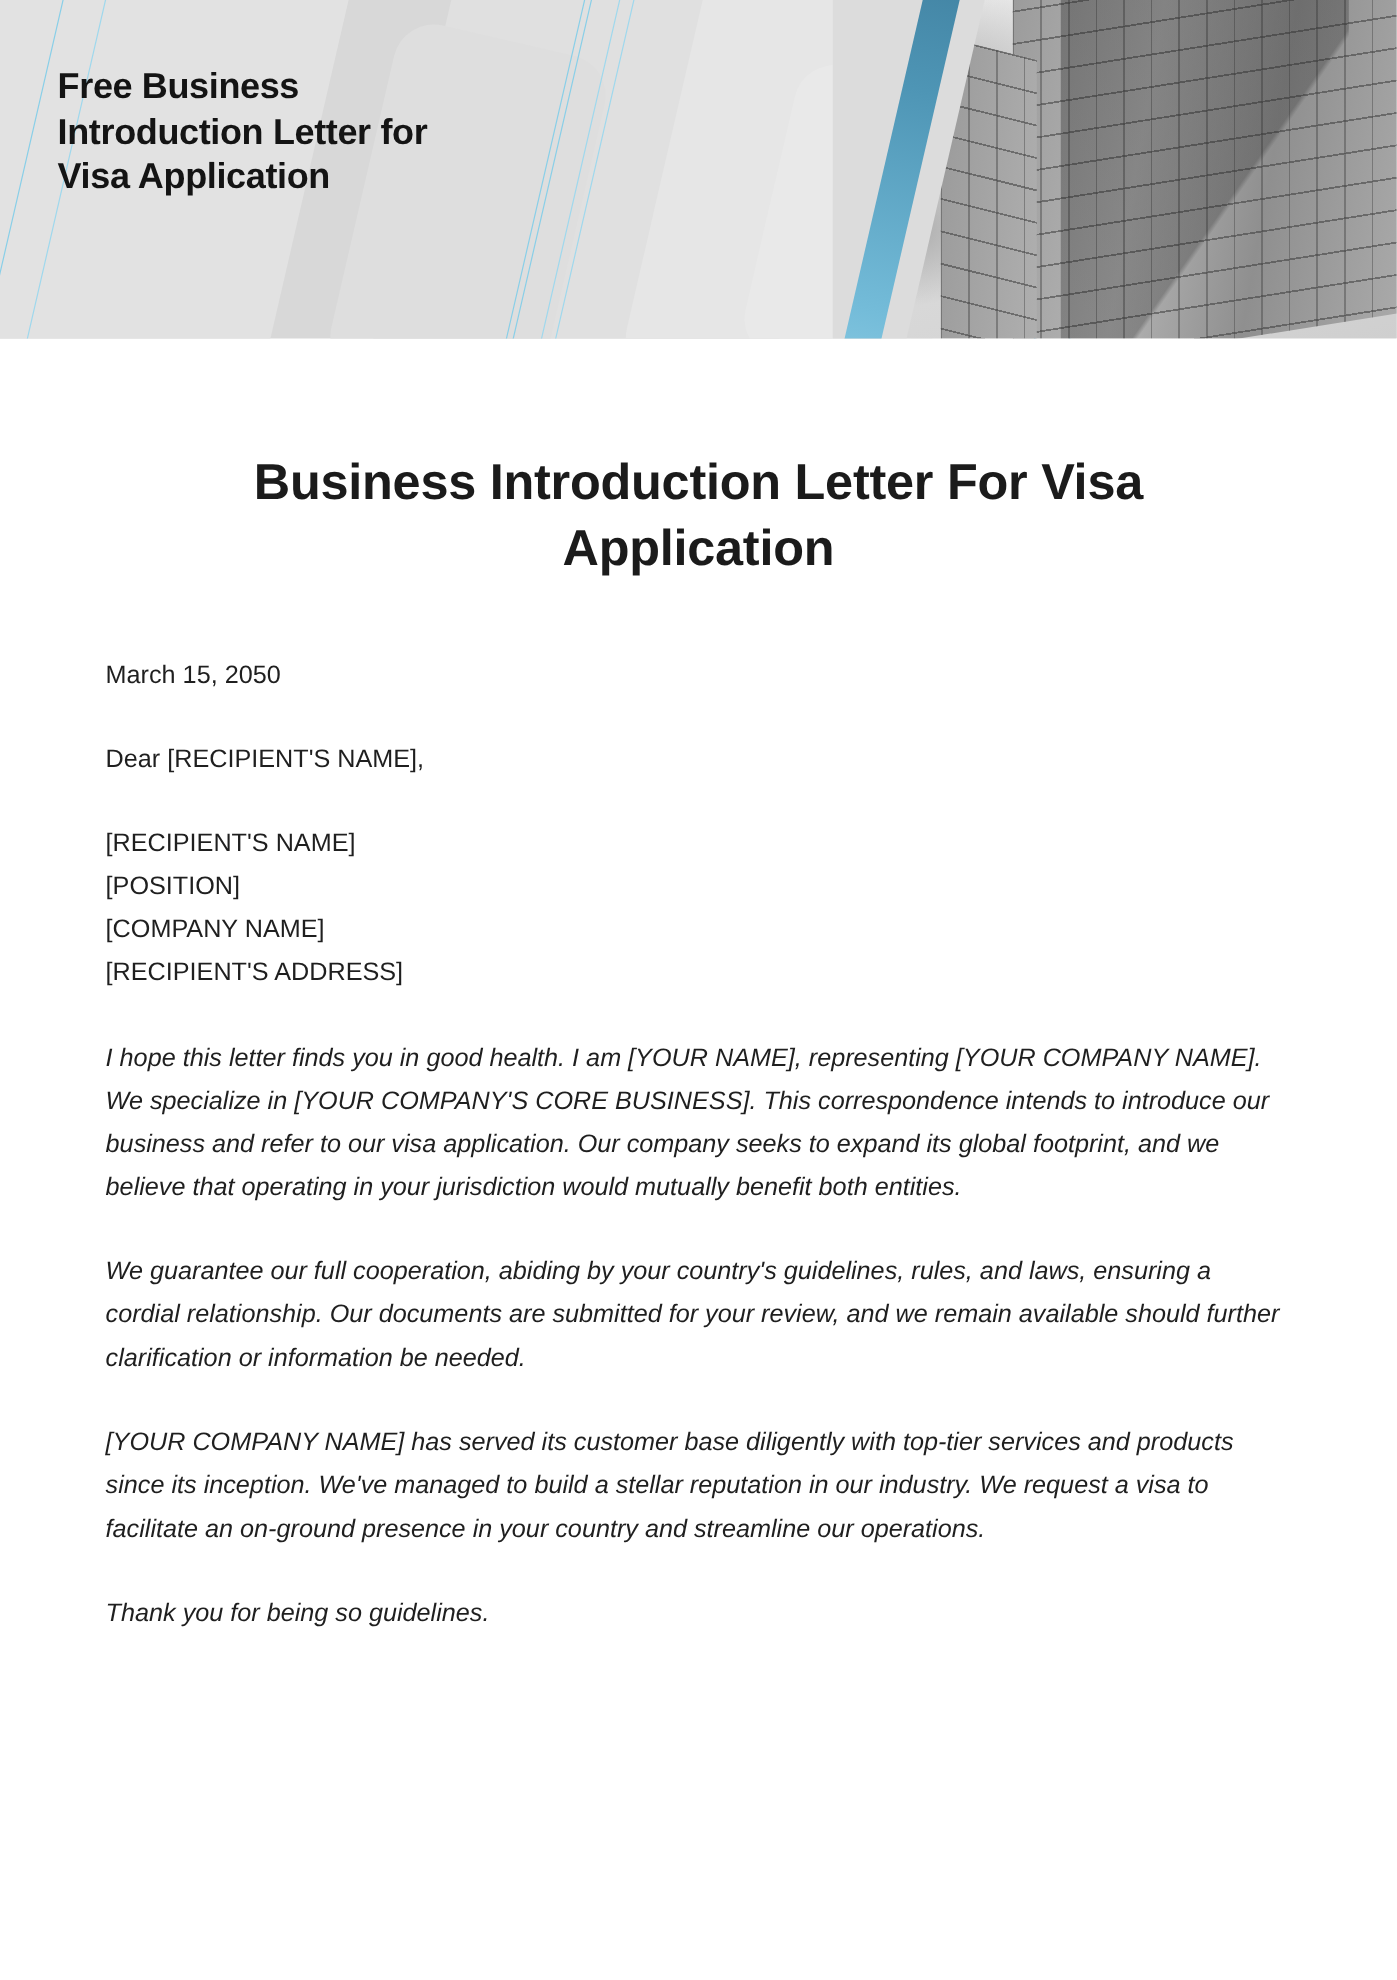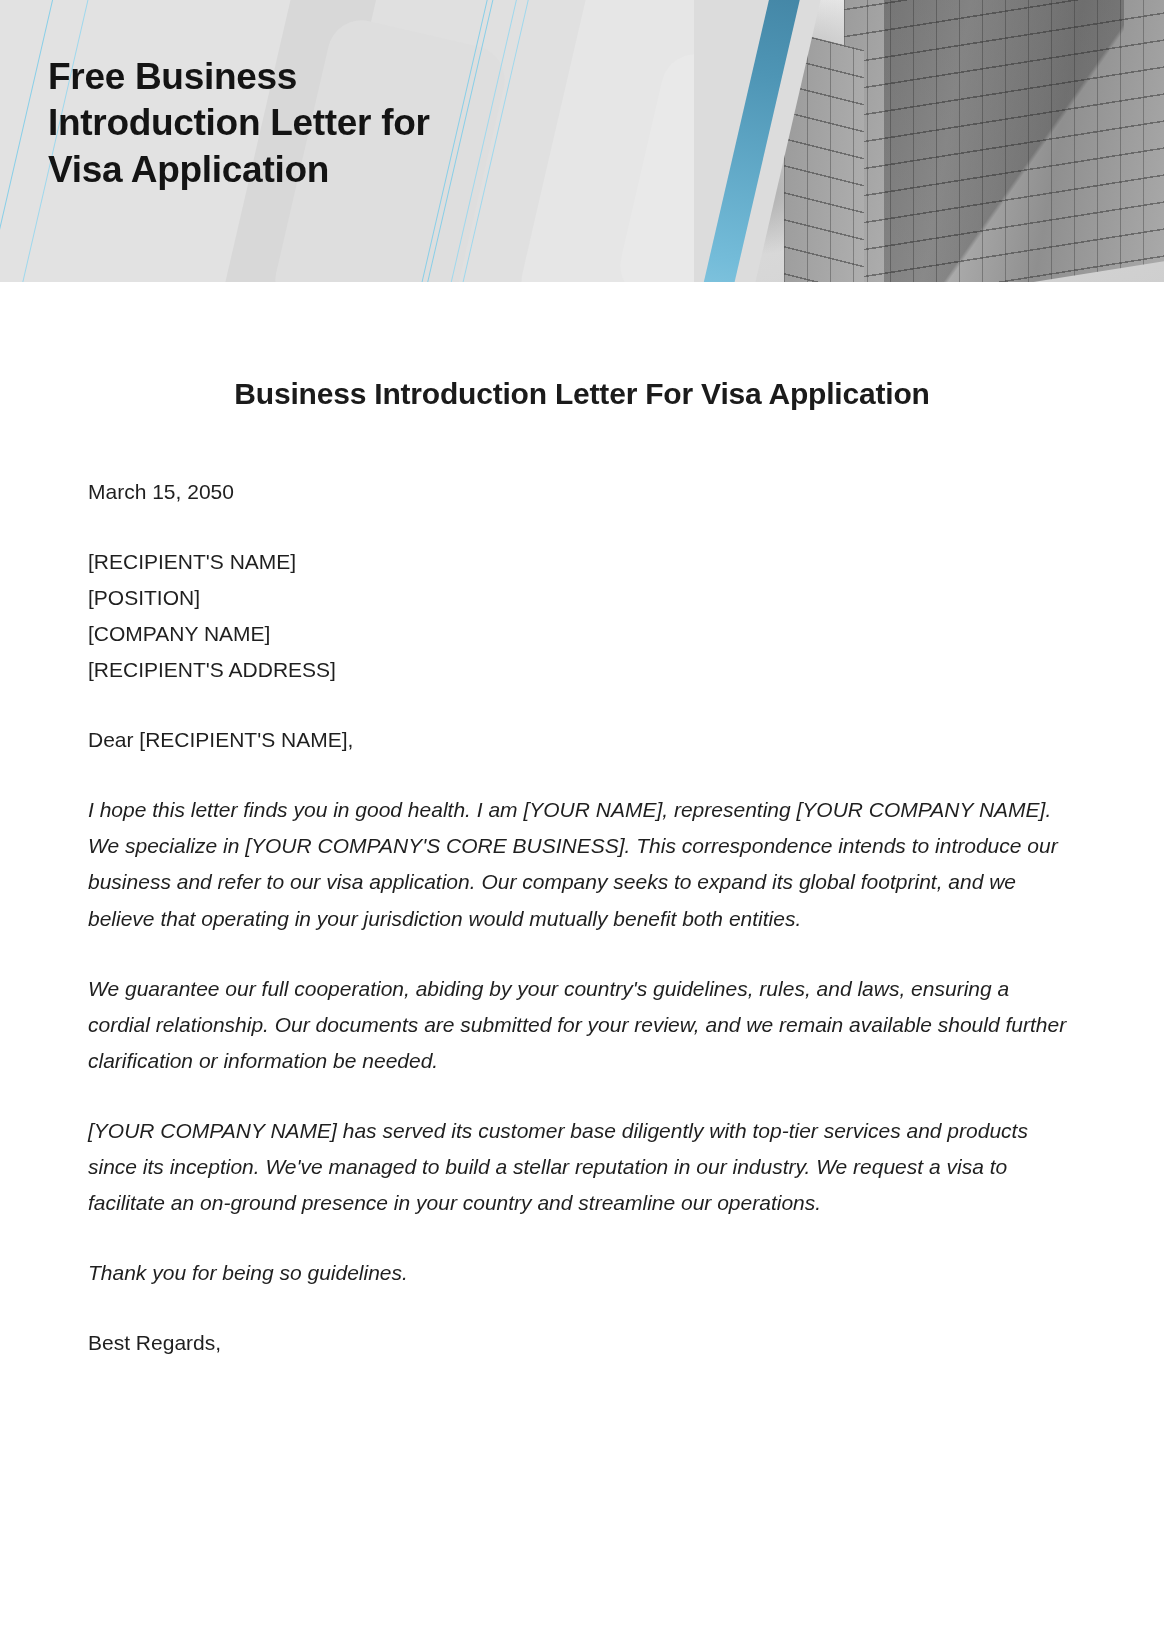--- a/index.html
+++ b/index.html
@@ -110,39 +110,39 @@
   .shadow-wedge {
     position:absolute;
     left:190px; top:-20px;
     width:240px; height:360px;
     background:linear-gradient(125deg, rgba(40,40,40,0.38) 0%, rgba(40,40,40,0.30) 55%, rgba(40,40,40,0) 56%);
   }
   .banner-title {
     position:absolute;
     left:48px; top:54px;
     width:600px;
-    font-size:37px;
+    font-size:30px;
     font-weight:bold;
     line-height:1.25;
     color:#141414;
     letter-spacing:-0.3px;
     white-space:pre-line;
     z-index:10;
   }
 
   
   .doc {
     position:relative;
     width:1164px;
     padding:0 88px;
     background:#ffffff;
   }
   .doc-title {
     margin-top:92px;
-    font-size:30px;
+    font-size:42px;
     font-weight:bold;
     line-height:1.32;
     text-align:center;
     color:#1b1b1b;
     letter-spacing:-0.2px;
     padding:0 60px;
   }
   .letter-body {
     margin-top:60px;
     font-size:21px;
@@ -194,29 +194,28 @@
 </div>
 
 <div class="doc">
 
   <div class="doc-title">Business Introduction Letter For Visa Application</div>
 
   <div class="letter-body">
 
     <div class="letter-date">March 15, 2050</div>
 
+    <div class="block">Dear [RECIPIENT'S NAME],</div>
+
     <div class="block">
       <span class="addr-line">[RECIPIENT'S NAME]</span>
       <span class="addr-line">[POSITION]</span>
       <span class="addr-line">[COMPANY NAME]</span>
       <span class="addr-line">[RECIPIENT'S ADDRESS]</span>
     </div>
 
-    <div class="block">Dear [RECIPIENT'S NAME],</div>
-
     <p class="para">I hope this letter finds you in good health. I am [YOUR NAME], representing [YOUR COMPANY NAME]. We specialize in [YOUR COMPANY'S CORE BUSINESS]. This correspondence intends to introduce our business and refer to our visa application. Our company seeks to expand its global footprint, and we believe that operating in your jurisdiction would mutually benefit both entities.</p>
     <p class="para">We guarantee our full cooperation, abiding by your country's guidelines, rules, and laws, ensuring a cordial relationship. Our documents are submitted for your review, and we remain available should further clarification or information be needed.</p>
     <p class="para">[YOUR COMPANY NAME] has served its customer base diligently with top-tier services and products since its inception. We've managed to build a stellar reputation in our industry. We request a visa to facilitate an on-ground presence in your country and streamline our operations.</p>
     <p class="para">Thank you for being so guidelines.</p>
 
-    <div class="closing">Best Regards,</div>
   </div>
 </div>
 
 </body></html>

